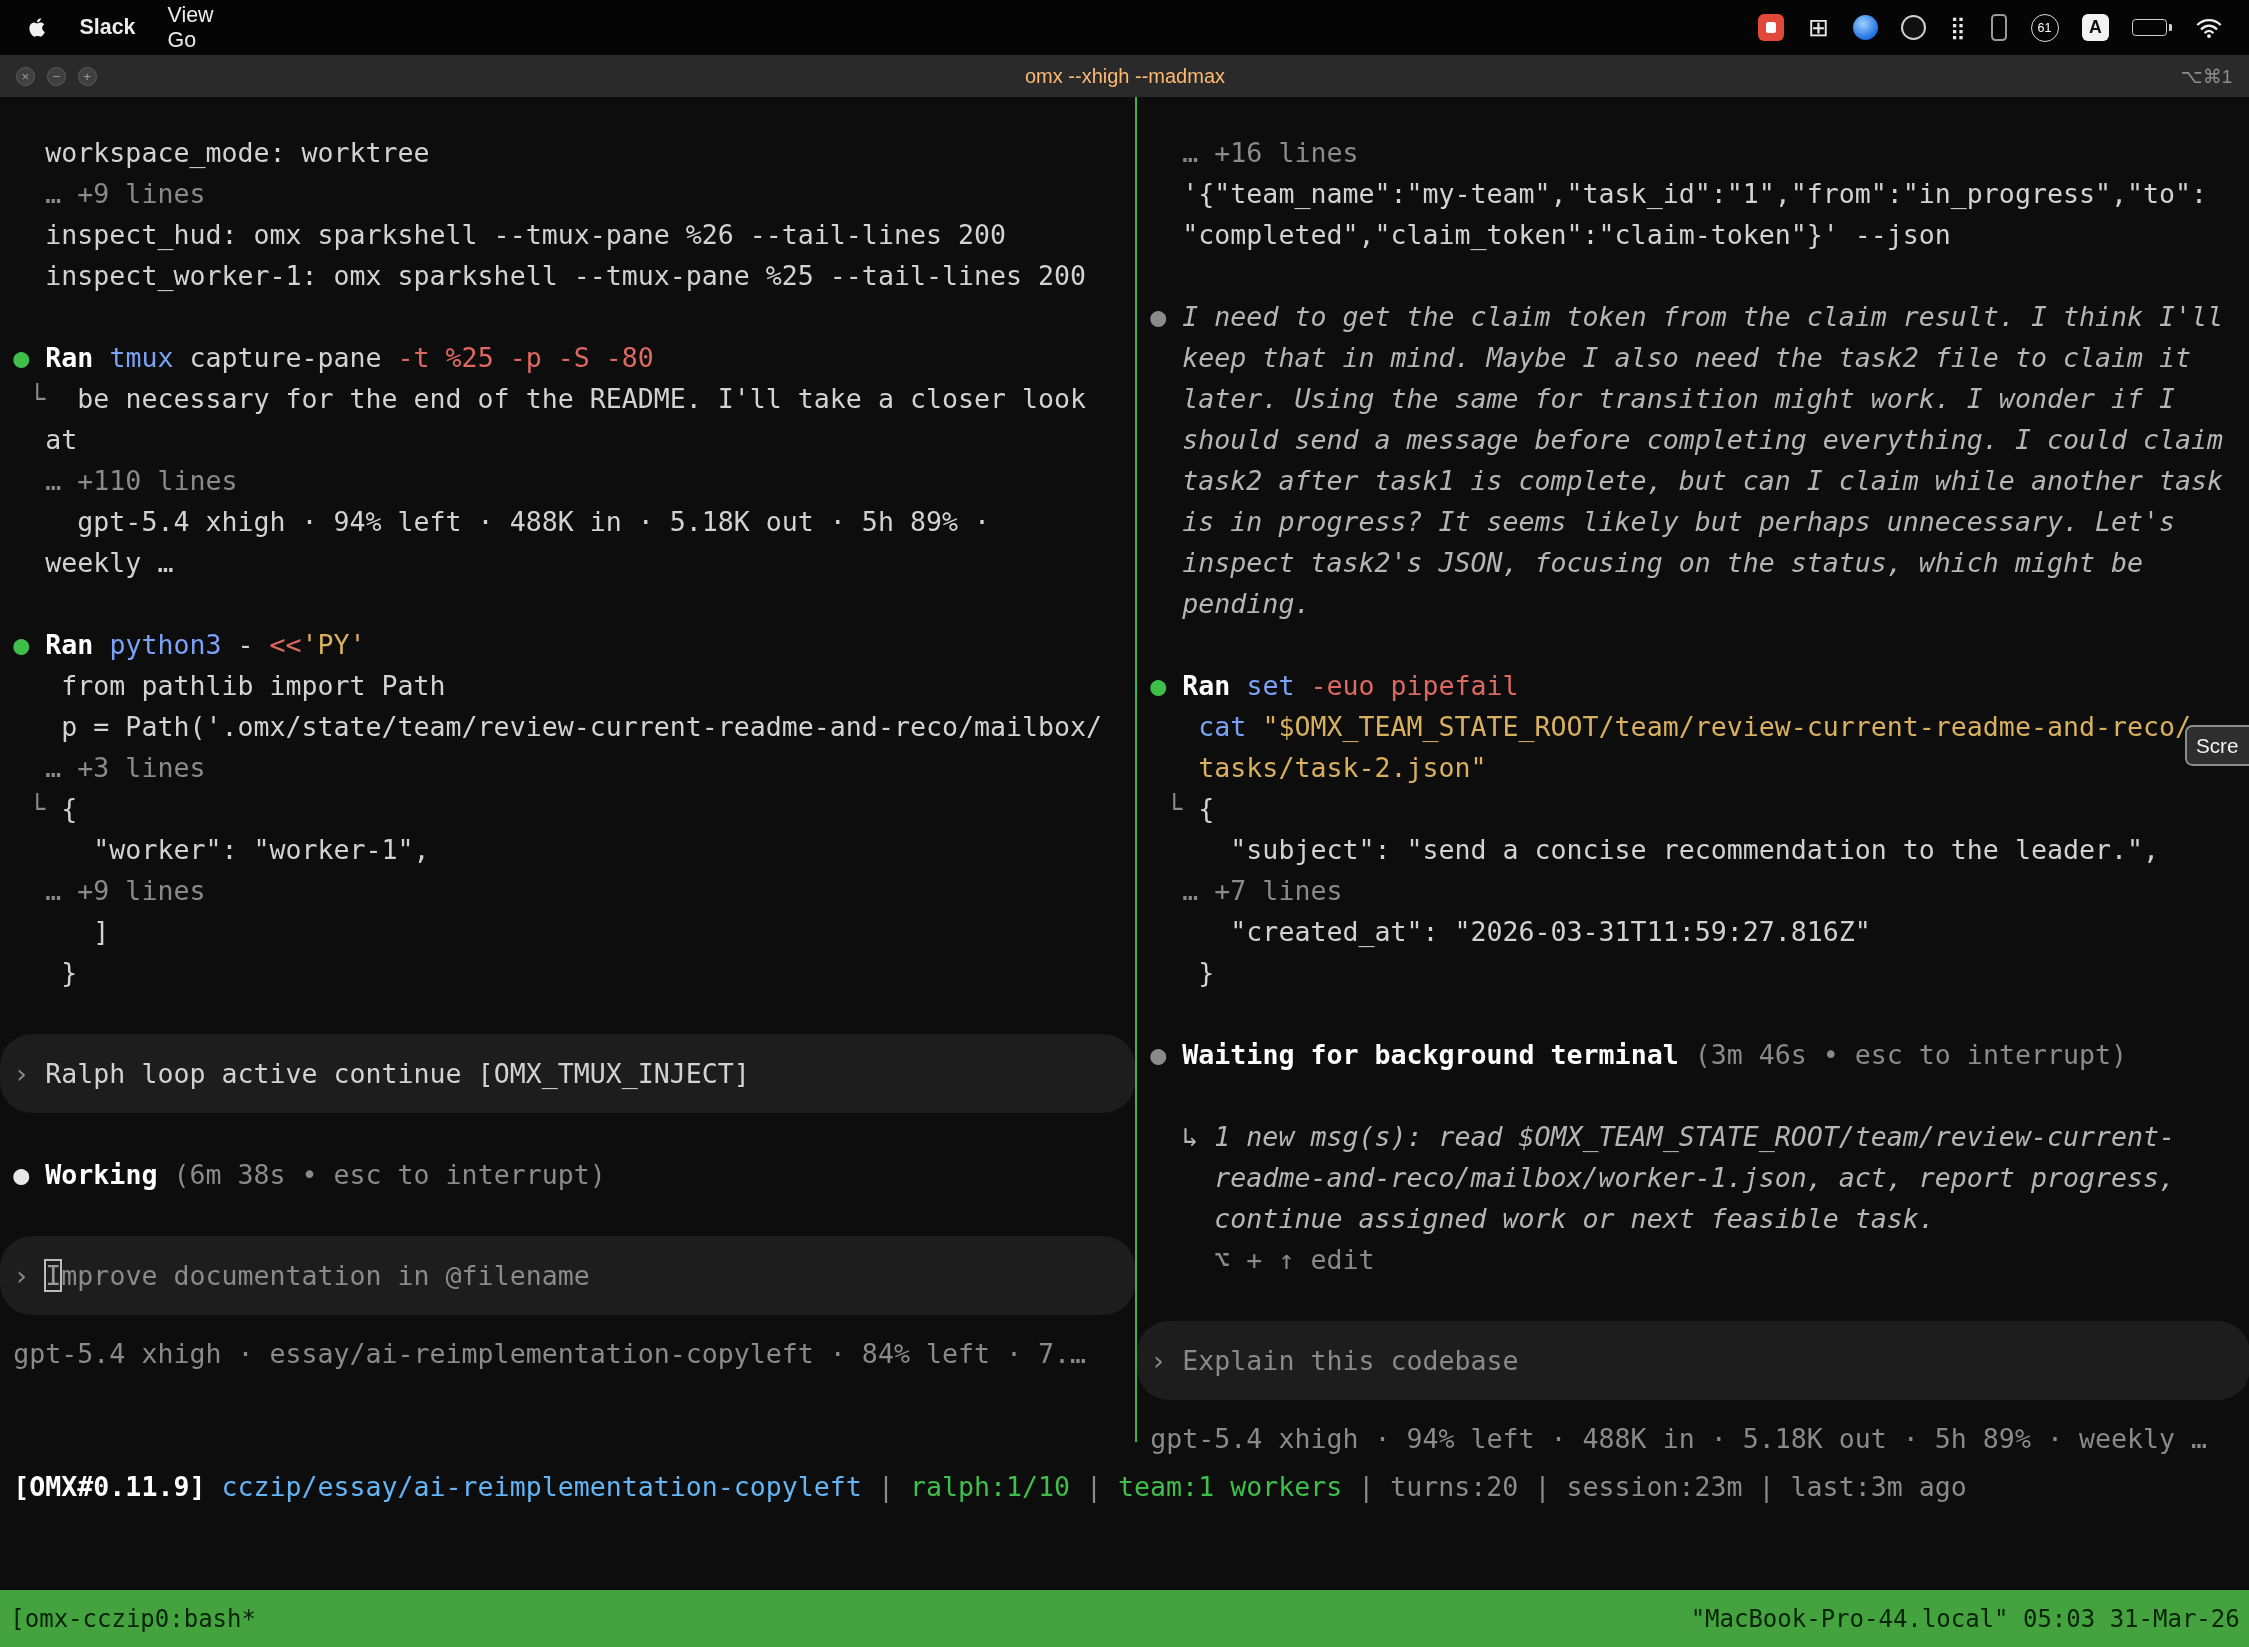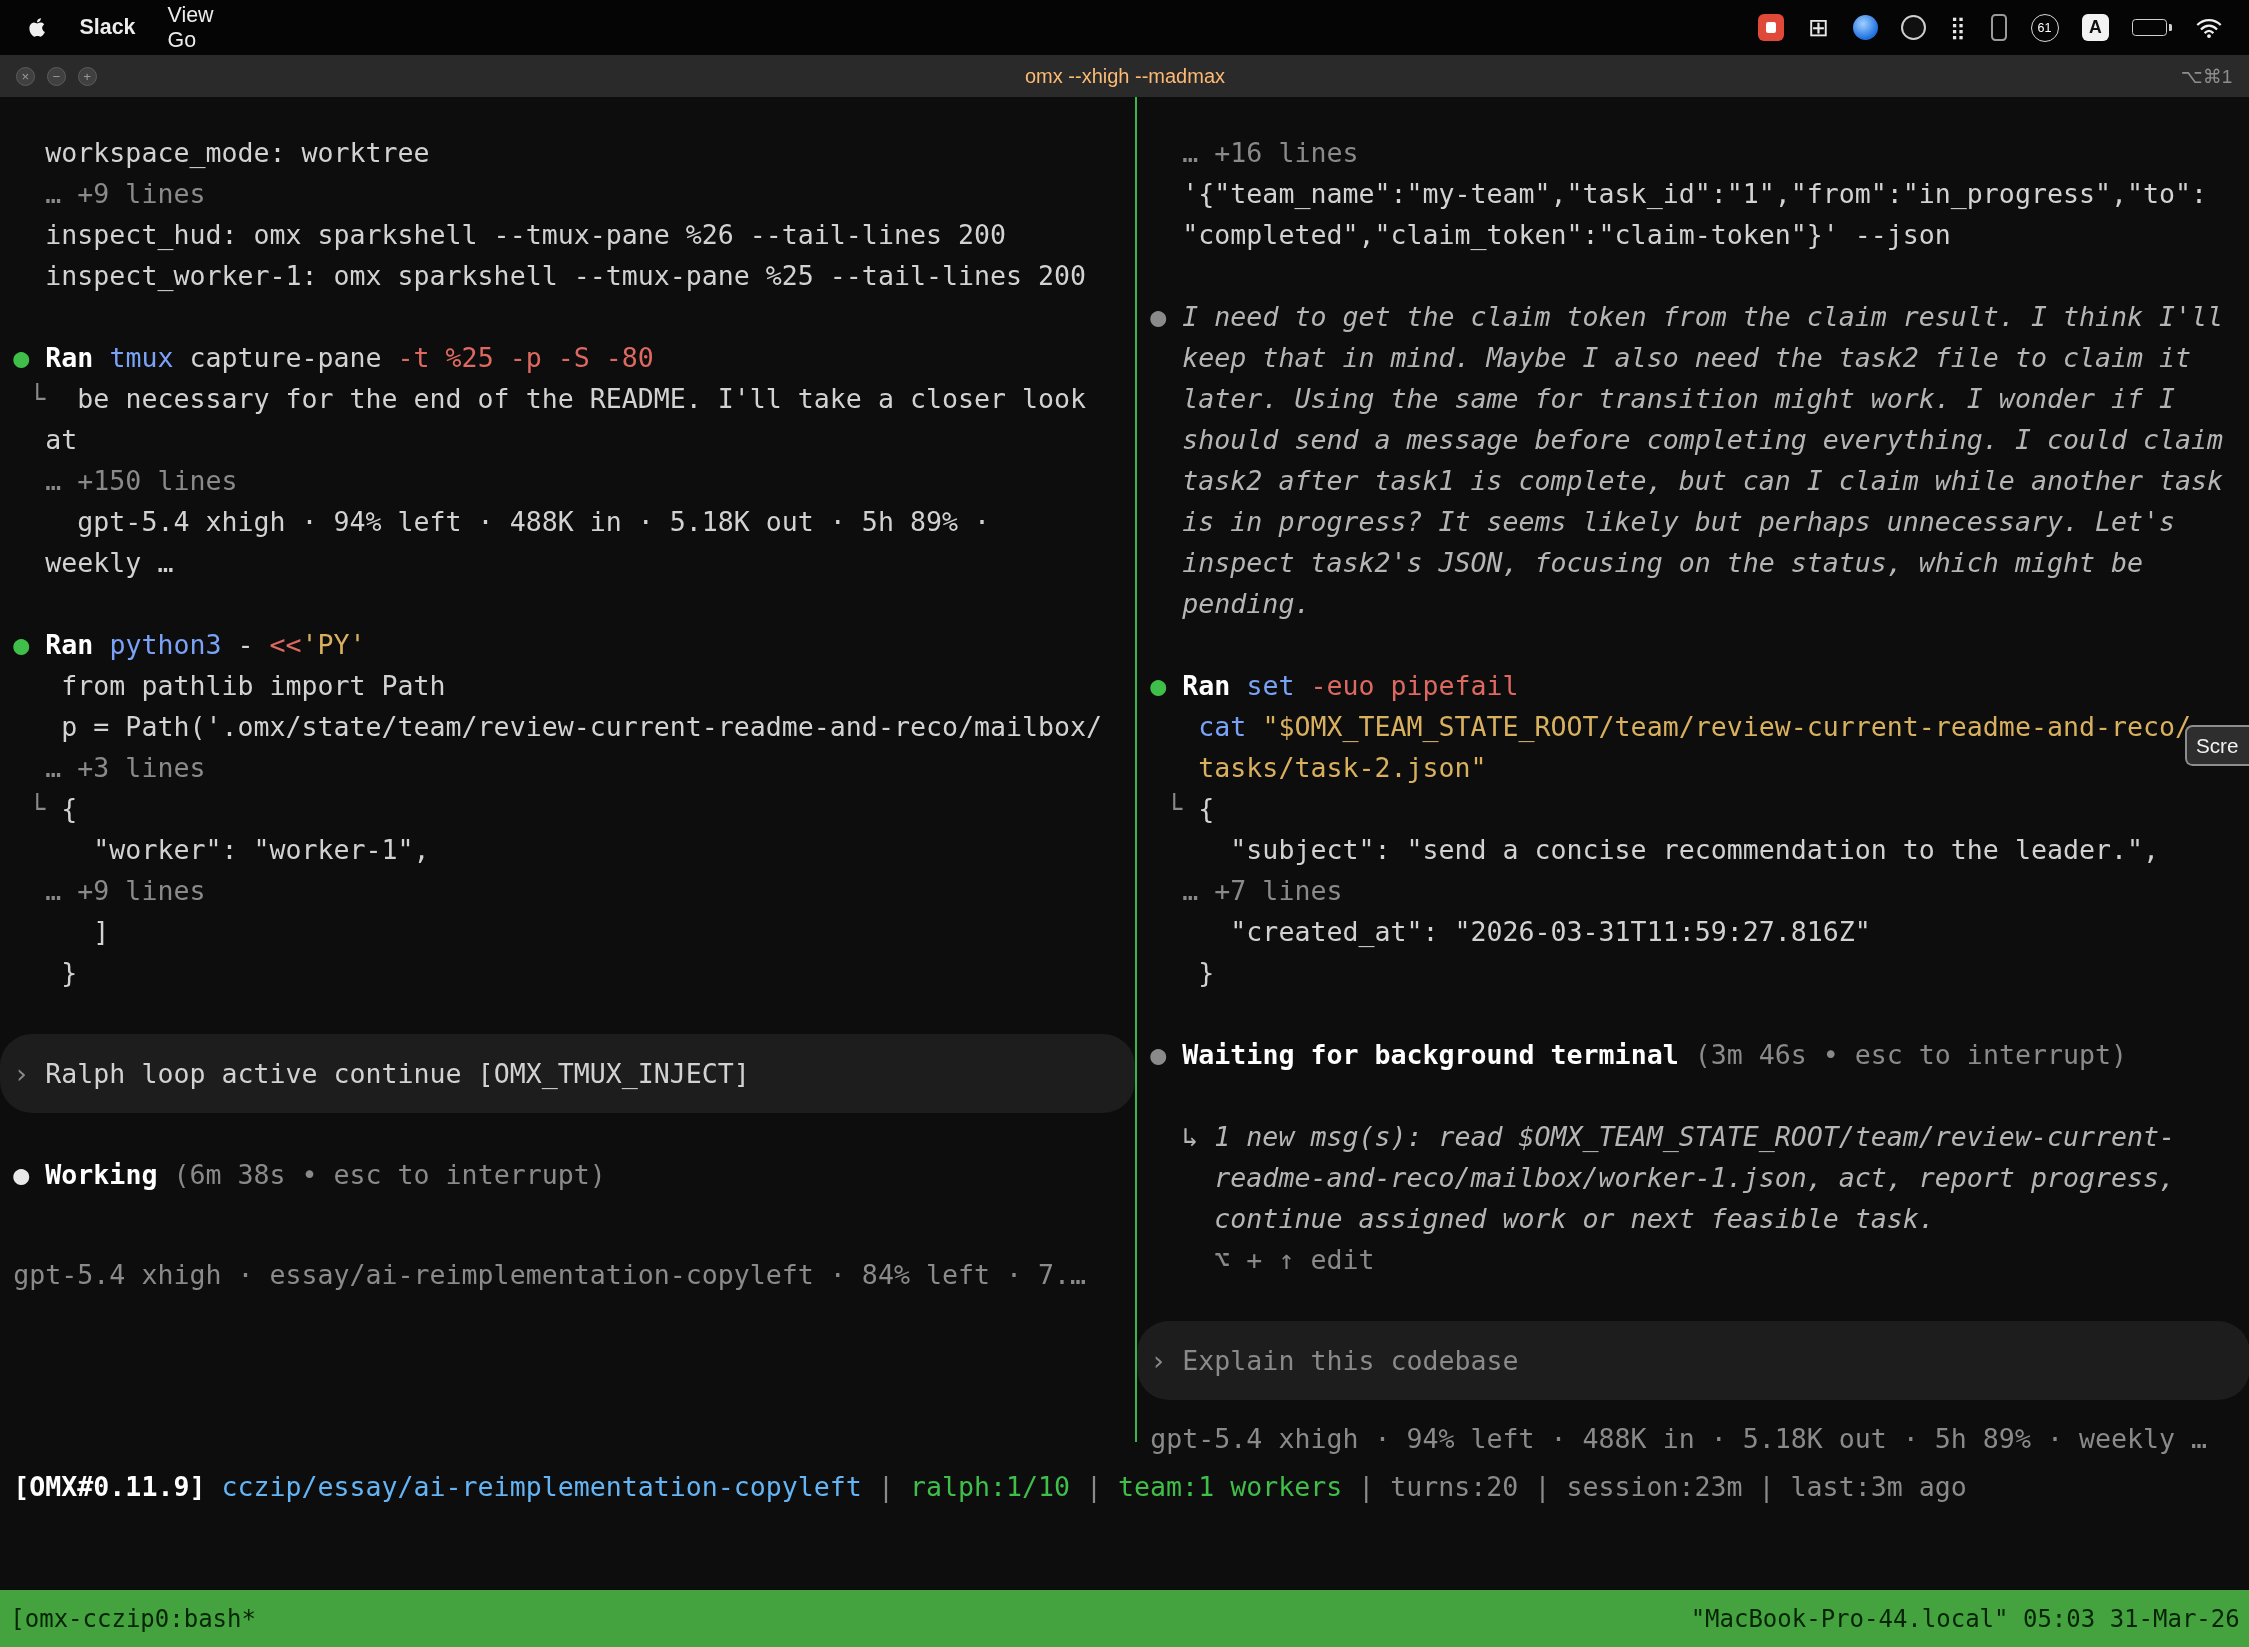--- a/index.html
+++ b/index.html
@@ -151,38 +151,39 @@
   <div class="pane pane-left">
     <div>
         <div class="line"><span class="s-d">  workspace_mode: worktree</span></div>
         <div class="line"><span class="s-dim">  … +9 lines</span></div>
         <div class="line"><span class="s-d">  inspect_hud: omx sparkshell --tmux-pane %26 --tail-lines 200</span></div>
         <div class="line"><span class="s-d">  inspect_worker-1: omx sparkshell --tmux-pane %25 --tail-lines 200</span></div>
         <div class="line">&nbsp;</div>
         <div class="line"><span class="s-grn">● </span><span class="s-b">Ran </span><span class="s-blue">tmux </span><span class="s-d">capture-pane </span><span class="s-red">-t %25 -p -S -80</span></div>
         <div class="line"><span class="s-dim"> └  </span><span class="s-d">be necessary for the end of the README. I'll take a closer look</span></div>
         <div class="line"><span class="s-d">  at</span></div>
-        <div class="line"><span class="s-dim">  … +150 lines</span></div>
+        <div class="line"><span class="s-dim">  … +110 lines</span></div>
         <div class="line"><span class="s-d">    gpt-5.4 xhigh · 94% left · 488K in · 5.18K out · 5h 89% ·</span></div>
         <div class="line"><span class="s-d">  weekly …</span></div>
         <div class="line">&nbsp;</div>
         <div class="line"><span class="s-grn">● </span><span class="s-b">Ran </span><span class="s-blue">python3 </span><span class="s-d">- </span><span class="s-red">&lt;&lt;</span><span class="s-yel">'PY'</span></div>
         <div class="line"><span class="s-d">   from pathlib import Path</span></div>
         <div class="line"><span class="s-d">   p = Path('.omx/state/team/review-current-readme-and-reco/mailbox/</span></div>
         <div class="line"><span class="s-dim">  … +3 lines</span></div>
         <div class="line"><span class="s-dim"> └ </span><span class="s-d">{</span></div>
         <div class="line"><span class="s-d">     "worker": "worker-1",</span></div>
         <div class="line"><span class="s-dim">  … +9 lines</span></div>
         <div class="line"><span class="s-d">     ]</span></div>
         <div class="line"><span class="s-d">   }</span></div>
         <div class="line">&nbsp;</div>
         <div class="line band"><span class="s-dim">› </span><span class="s-d">Ralph loop active continue [OMX_TMUX_INJECT]</span></div>
         <div class="line">&nbsp;</div>
         <div class="line"><span class="s-w">● </span><span class="s-b">Working </span><span class="s-dim">(6m 38s • esc to interrupt)</span></div>
         <div class="line">&nbsp;</div>
+        <div class="line band"><span class="s-dim">› </span><span class="s-cur">I</span><span class="s-dim">mprove documentation in @filename</span></div>
       </div>
     <div class="line s-dim pane-status">gpt-5.4 xhigh · essay/ai-reimplementation-copyleft · 84% left · 7.…</div>
   </div>
 
   <div class="separator"></div>
 
   <div class="pane pane-right">
     <div>
         <div class="line"><span class="s-dim">  … +16 lines</span></div>
         <div class="line"><span class="s-d">  '{"team_name":"my-team","task_id":"1","from":"in_progress","to":</span></div>

